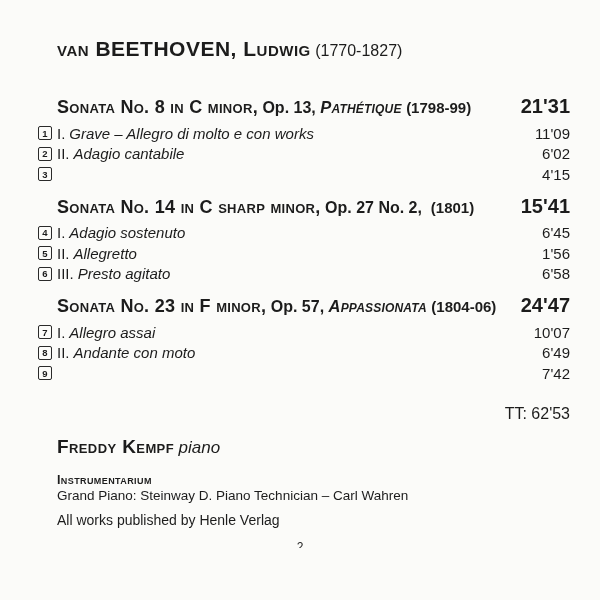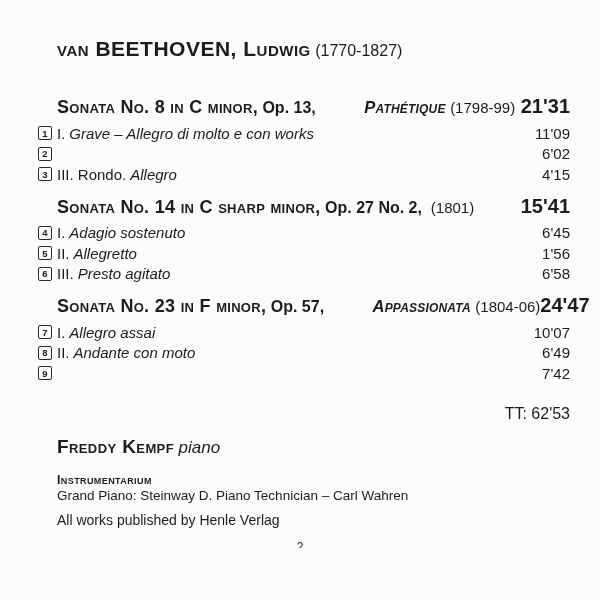--- a/index.html
+++ b/index.html
@@ -52,23 +52,22 @@
     font-size: 18px;
     letter-spacing: 0.3px;
   }
   .wh-opus  { font-weight: bold; font-size: 16px; }
   .wh-nick  {
     font-variant: small-caps;
     font-style: italic;
     font-weight: bold;
     font-size: 16.5px;
     letter-spacing: 0.2px;
-    margin-left: 44px;
-  }
-  .wh-years { font-weight: normal; font-size: 15px; }
+  }
+  .wh-years { font-weight: bold; font-size: 15px; }
   .wh-time  {
     margin-left: auto;
     font-weight: bold;
     font-size: 20px;
   }
 
   
   .track-row {
     display: flex;
     align-items: center;
@@ -162,25 +161,25 @@
       <span class="wh-title">Sonata No. 8 in C minor,</span>&nbsp;<span class="wh-opus">Op. 13,</span>&nbsp;<span class="wh-nick">Pathétique</span>&nbsp;<span class="wh-years">(1798-99)</span>
       <span class="wh-time">21'31</span>
     </div>
     <div class="track-row">
       <span class="track-no">1</span>
       <span class="track-text"><span class="track-upright">I.</span><span class="track-italic">Grave – Allegro di molto e con works</span></span>
       <span class="track-time">11'09</span>
     </div>
     <div class="track-row">
       <span class="track-no">2</span>
+      <span class="track-text"><span class="track-upright">II.</span><span class="track-italic">Adagio cantabile</span></span>
       <span class="track-time">6'02</span>
     </div>
     <div class="track-row">
       <span class="track-no">3</span>
-      <span class="track-text"><span class="track-upright">III. Rondo.</span><span class="track-italic">Allegro</span></span>
       <span class="track-time">4'15</span>
     </div>
   </div>
 
   <div class="work">
     <div class="work-heading indent">
       <span class="wh-title">Sonata No. 14 in C sharp minor,</span>&nbsp;<span class="wh-opus">Op. 27 No. 2,</span>&nbsp;&nbsp;<span class="wh-years">(1801)</span>
       <span class="wh-time">15'41</span>
     </div>
     <div class="track-row">

